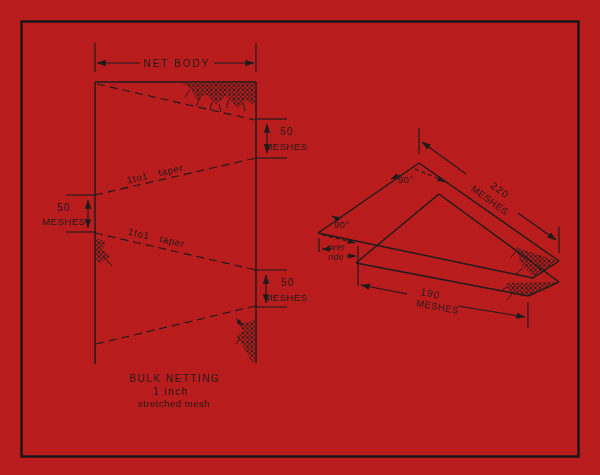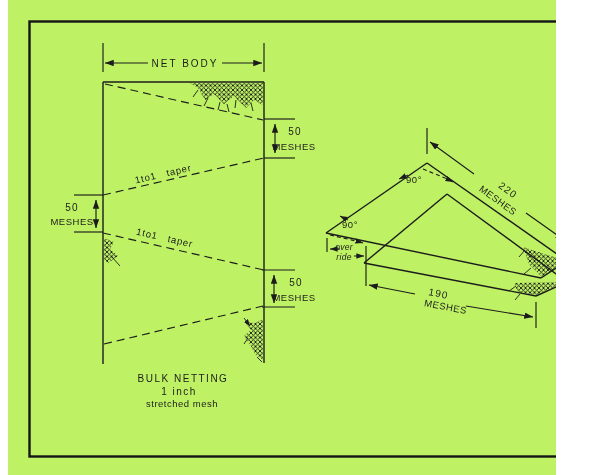--- a/index.html
+++ b/index.html
@@ -1,16 +1,16 @@
 <!DOCTYPE html>
 <html><head>
 <meta charset="utf-8">
 <style>
   html,body{margin:0;padding:0;background:#ffffff;}
-  #stage{position:relative;width:548px;height:475px;background:#bef264;overflow:hidden;margin-left:8px;}
+  #stage{position:relative;width:600px;height:475px;background:#b91c1c;overflow:hidden;}
   svg{position:absolute;left:0;top:0;}
   text{font-family:"Liberation Sans", sans-serif;fill:#1c1c1c;}
   .lbl{font-size:10px;letter-spacing:1.5px;}
   .lbl-wide{font-size:10px;letter-spacing:2px;}
   .lbl-sm{font-size:9.5px;letter-spacing:0.5px;}
   .lbl-dim{font-size:10px;letter-spacing:1.2px;}
   .lbl-taper{font-size:9.5px;letter-spacing:0.8px;word-spacing:7px;}
   .lbl-or{font-size:8.5px;font-style:italic;letter-spacing:0.3px;}
   .ink{stroke:#1c1c1c;fill:none;}
   .w14{stroke-width:1.4;}

